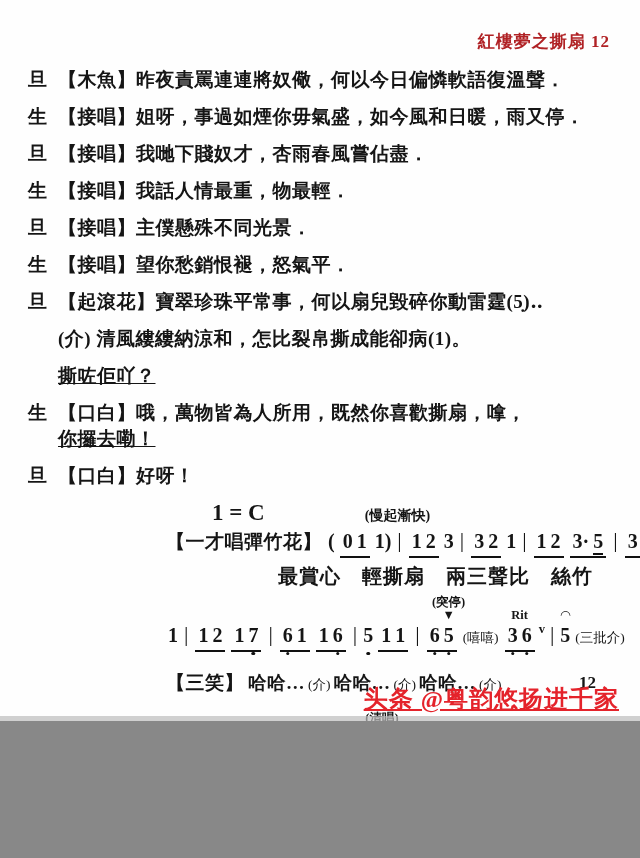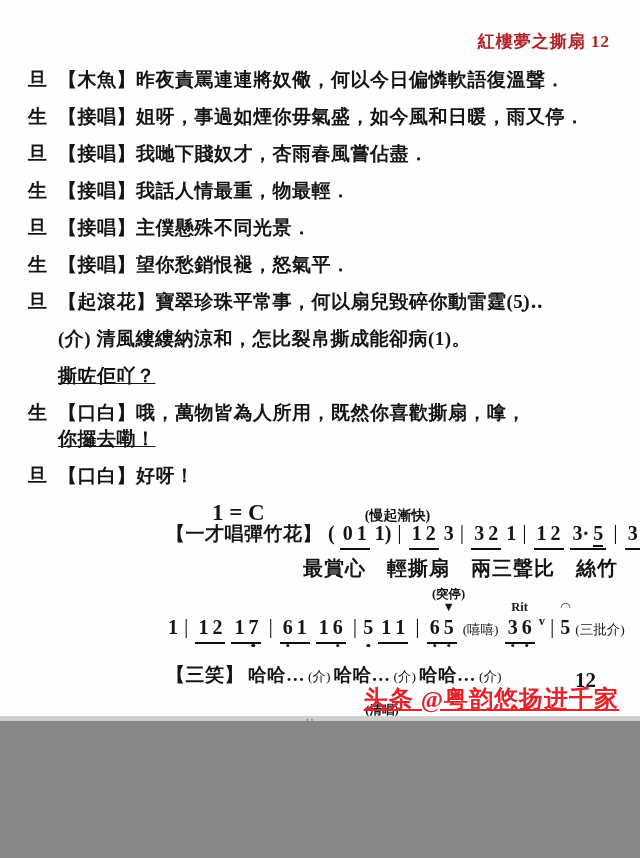--- a/index.html
+++ b/index.html
@@ -18,41 +18,41 @@
   .drow{ display:flex; font-size:19px; font-weight:700; line-height:26px; margin-bottom:11px; }
   .role{ width:30px; flex:none; }
   .dtext{ flex:1; letter-spacing:0.5px; }
   .dtext .wrap2{ min-height:0;text-decoration:underline; }
 
   .music{ padding-left:138px; margin-top:2px; }
   .keyrow{ font-weight:700; height:20px; white-space:nowrap; }
   .keysig{ font-size:23px; margin-left:46px; font-family:"Liberation Serif",serif;}
   .tempo{ font-size:14px; margin-left:96px; }
 
-  .mline{ white-space:nowrap; position:relative; }
+  .mline{ white-space:nowrap; margin-top:8px; position:relative; }
   .m2{ margin-top:32px; }
   .lyr{ font-size:20px; font-weight:700; letter-spacing:1px; margin-top:5px; }
-  .lyr1{ padding-left:112px;text-align:right; }
+  .lyr1{ padding-left:112px; }
   .sanxiao{ margin-top:18px; }
   .xiaju{ margin-top:28px; margin-left:-4px; }
 
   .note{ display:inline-block; position:relative; font-size:20px; font-weight:700; margin:0 2px; line-height:24px; }
   .grp{ display:inline-block; position:relative; border-bottom:2px solid #111; padding:0 1px 1px; margin:0 3px; line-height:24px; }
   .grp .note{ margin:0 2px; }
   .note.u1{ border-bottom:2px solid #111; }
   .d::after{ content:""; position:absolute; left:50%; transform:translateX(-50%); bottom:-8px; width:3.5px; height:3.5px; border-radius:50%; background:#111; }
   .bar{ display:inline-block; font-size:22px; font-weight:400; margin:0 4px; position:relative; top:-1px; }
   .ann{ display:inline-block; font-size:13.5px; font-weight:400; margin:0 3px; }
   .label{ display:inline-block; font-size:19px; font-weight:700; margin-right:4px; letter-spacing:0.5px; }
   .txt{ display:inline-block; font-size:18.5px; font-weight:700; letter-spacing:0.5px; }
   .sup{ display:inline-block; font-size:12.5px; font-weight:700; vertical-align:9px; margin:0 1px; }
   .above{ position:absolute; bottom:100%; left:50%; transform:translateX(-50%); font-size:12.5px; font-weight:700; white-space:nowrap; line-height:13px; margin-bottom:1px; }
   .above2{ bottom:calc(100% + 13px); }
 
-  .pageno{ position:absolute; right:44px; bottom:28px; font-size:21px; font-weight:700; }
+  .pageno{ position:absolute; right:44px; bottom:28px; font-size:17px; font-weight:700; }
   .watermark{ position:absolute; right:21px; bottom:6px; font-size:24px; font-weight:700; letter-spacing:1px;text-decoration:underline; }
   .scan-edge{ position:absolute; left:0; right:0; bottom:0; height:5px; background:#bcbcbc; opacity:.7; }
 </style>
 </head>
 <body>
 
 <div class="page">
 
   <div class="header" style="color: rgb(176, 34, 37);">紅樓夢之撕扇  12</div>
 

